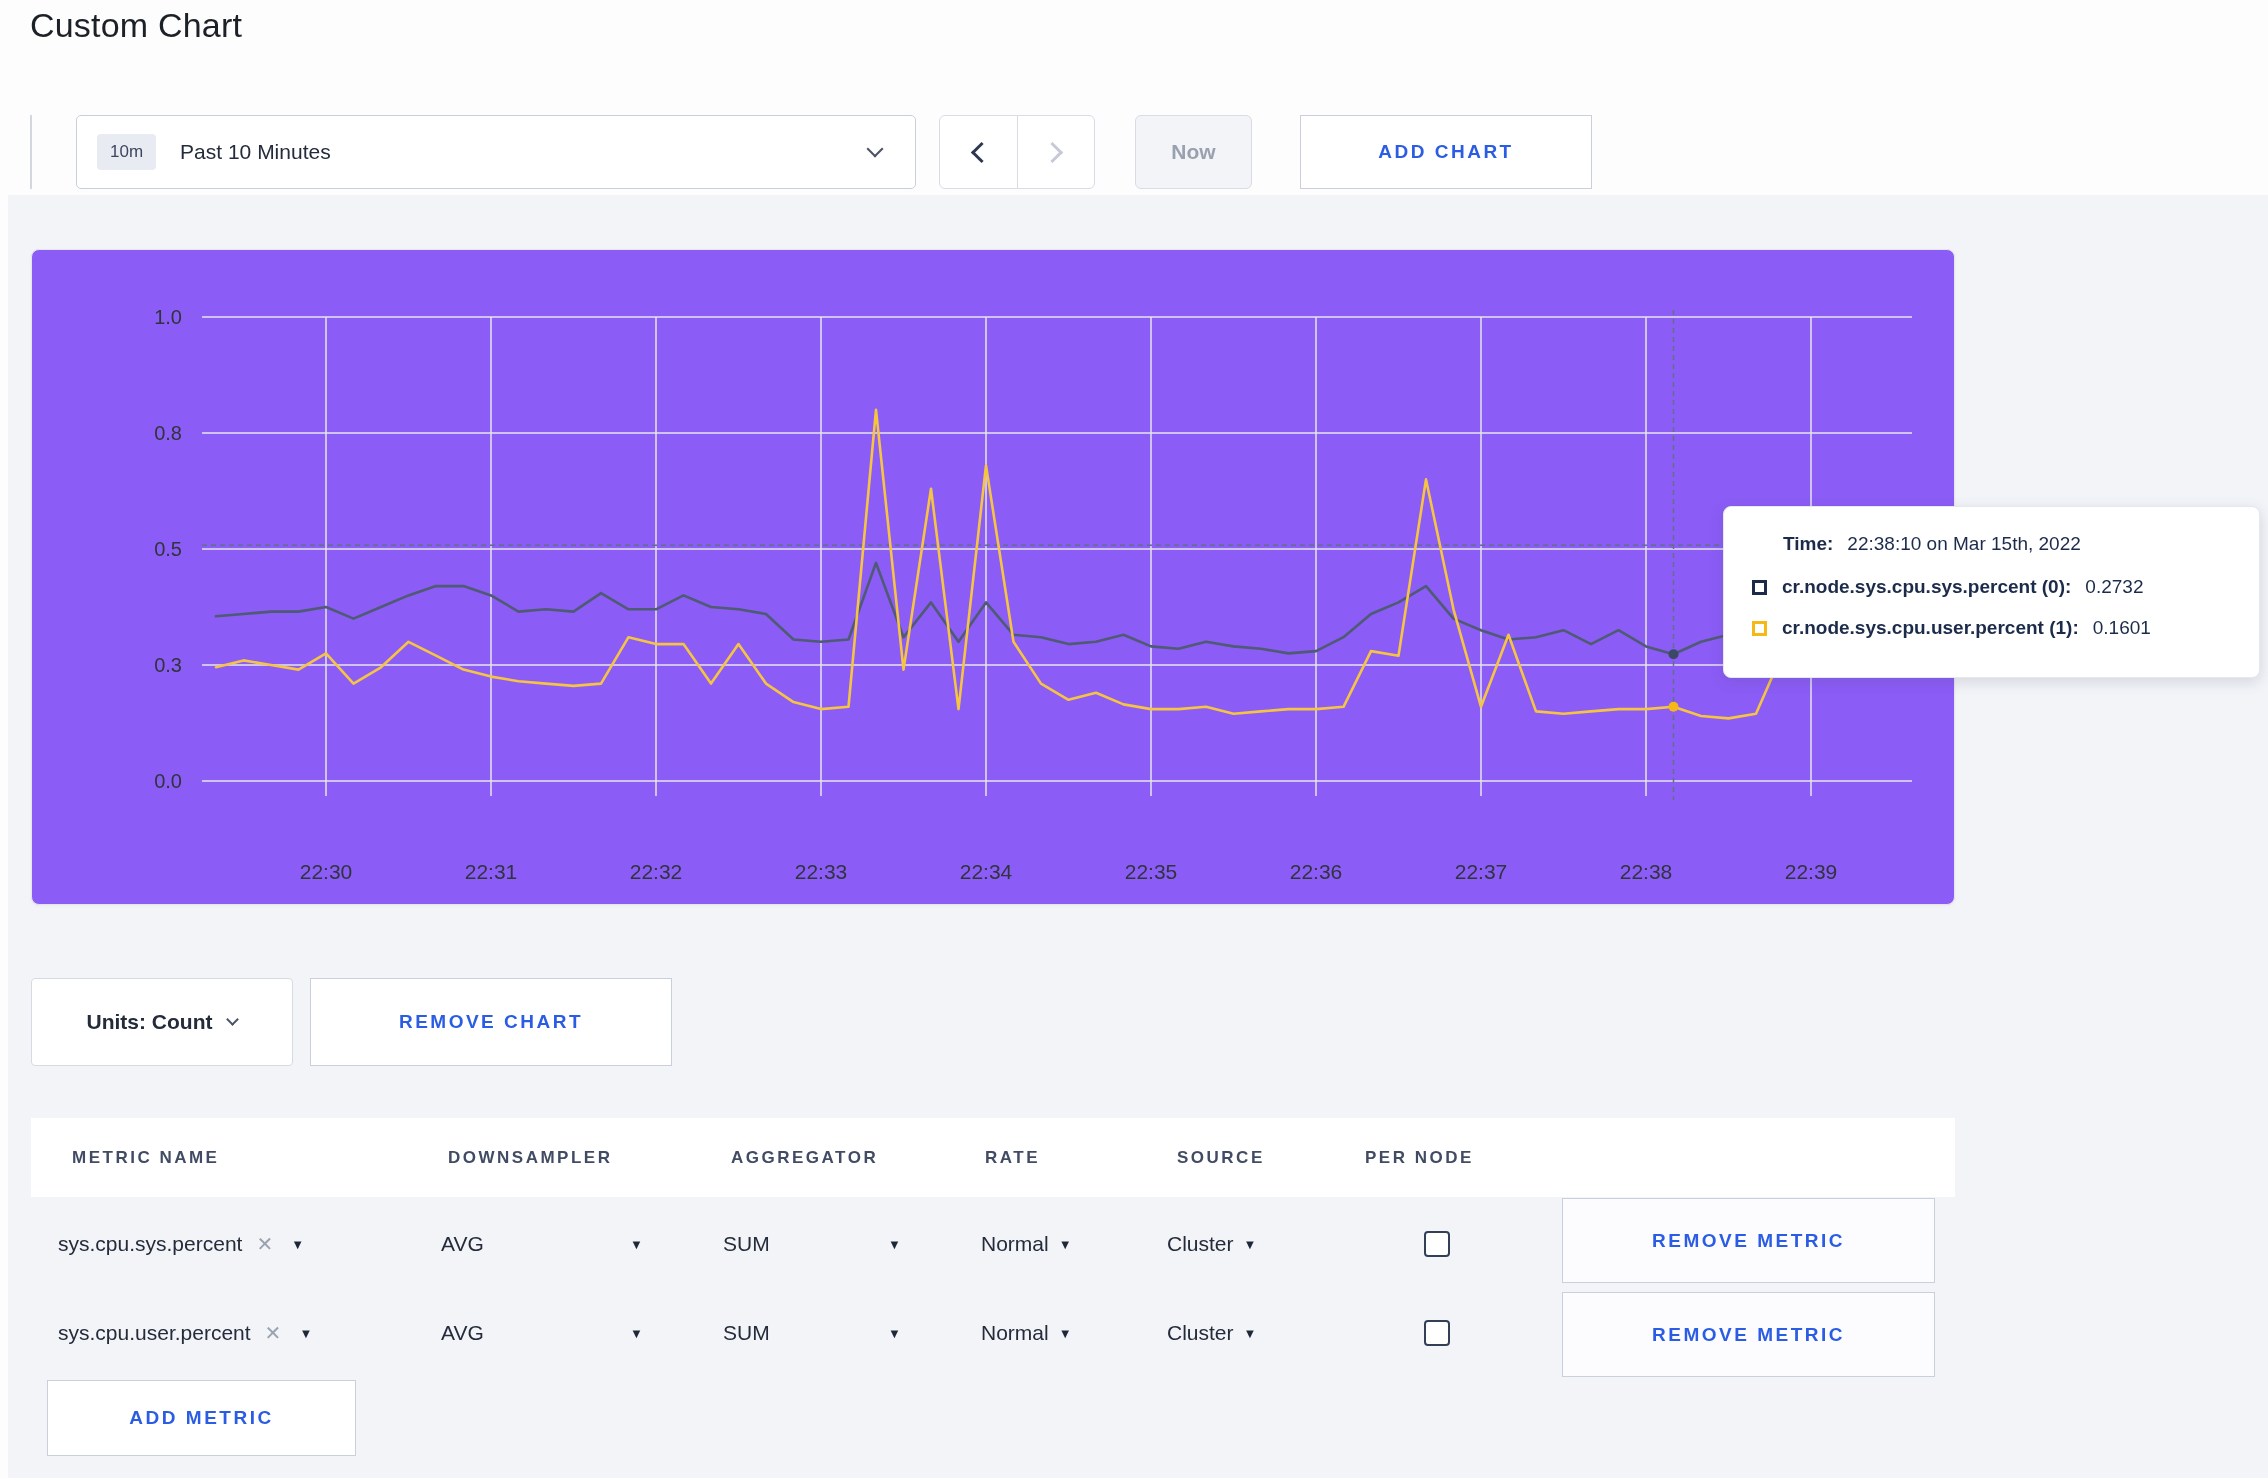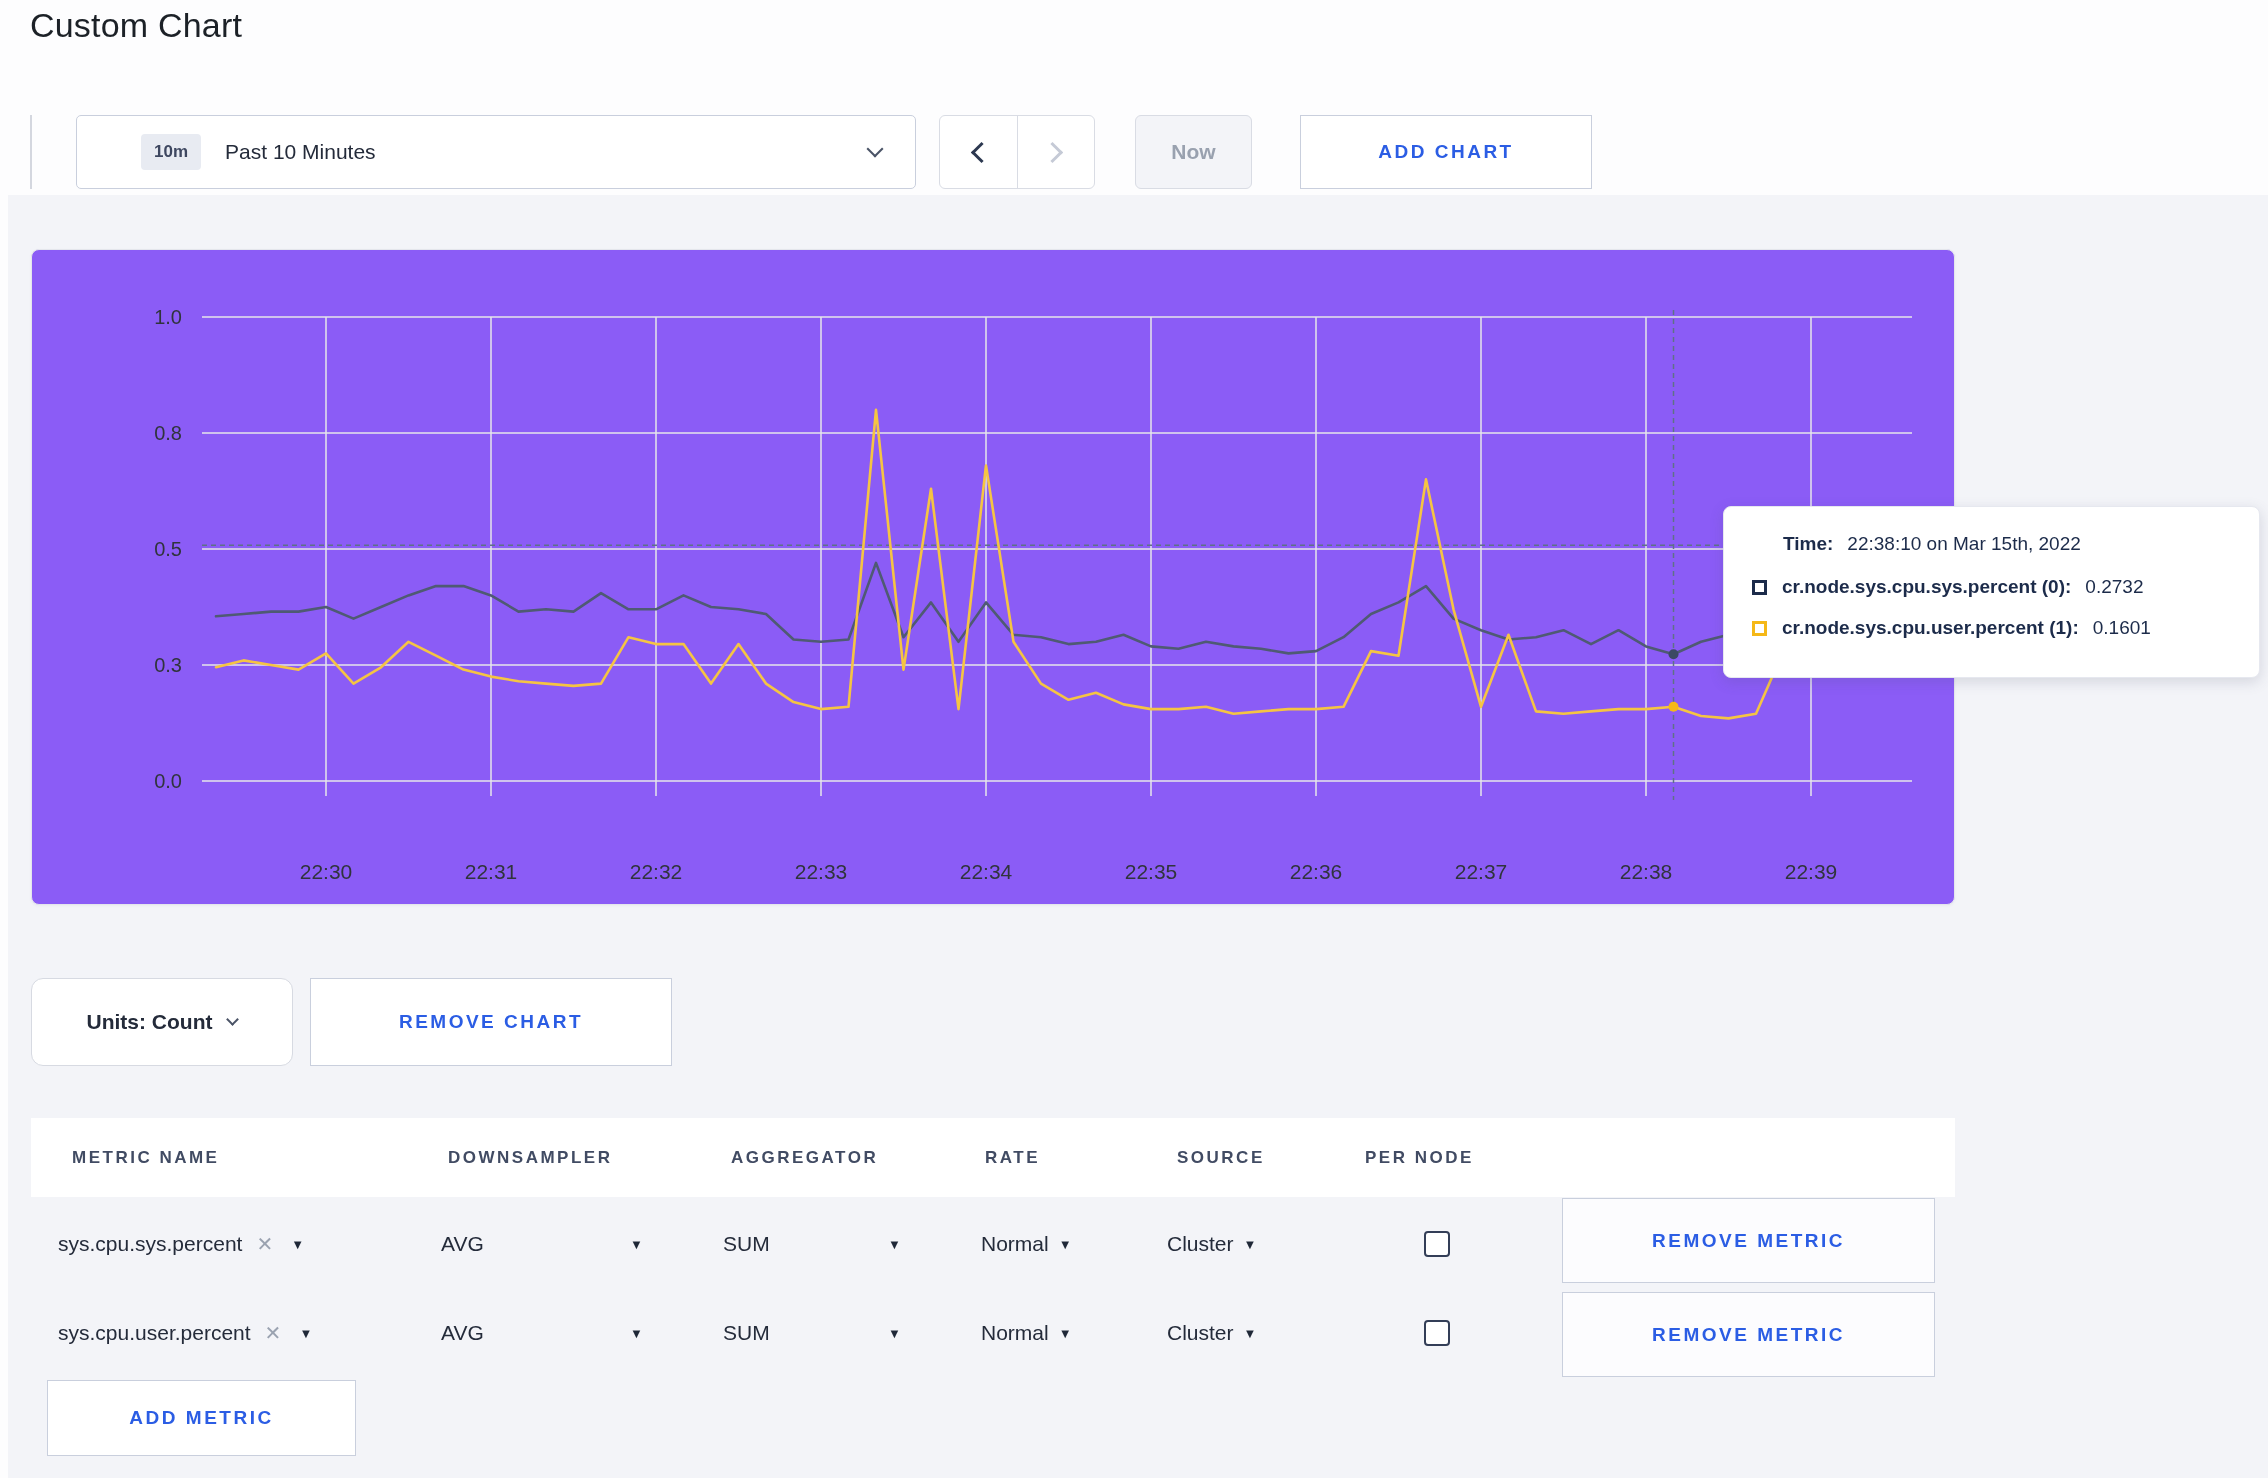--- a/index.html
+++ b/index.html
@@ -10,22 +10,22 @@
   html,body{width:2268px; height:1478px; overflow:hidden;}
   body{font-family:"Liberation Sans","DejaVu Sans",sans-serif; background:#fdfdfe; position:relative;}
 
   .page-title{position:absolute; left:30px; top:6px; font-size:34px; font-weight:500;
     color:#1c2127; letter-spacing:.2px;}
 
   
   .toolbar-accent{position:absolute; left:30px; top:115px; width:2px; height:74px; background:#d4d7df;}
   .time-select{position:absolute; left:76px; top:115px; width:840px; height:74px; background:#fff;
     border:1px solid #c9cfdd; border-radius:5px; display:flex; align-items:center; padding:0 34px 0 20px; cursor:pointer;}
-  .range-badge{background:#e8ebf2; border-radius:4px; font-size:17px; font-weight:700; color:#3e4760;
-    padding:8px 13px; margin-right:24px;margin-left:44px;}
+  .range-badge{background:#e8ebf2; border-radius:4px; font-size:17px; font-weight:400; color:#3e4760;
+    padding:8px 13px; margin-right:24px;}
   .range-label{font-size:21px; color:var(--text-dark);}
   .chev-down{width:12px; height:12px; border-right:2px solid #4a5366; border-bottom:2px solid #4a5366;
     transform:rotate(45deg); margin-left:auto; margin-top:-6px;}
   .nav-group{position:absolute; left:939px; top:115px; width:156px; height:74px; background:#fff;
     border:1px solid var(--border); border-radius:6px; display:flex;}
   .nav-half{flex:1; display:flex; align-items:center; justify-content:center; cursor:pointer;}
   .nav-half + .nav-half{border-left:1px solid var(--border);}
   .chev-left{width:15px; height:15px; border-left:3px solid #2c3850; border-bottom:3px solid #2c3850;
     transform:rotate(45deg); margin-left:6px;}
   .chev-right{width:15px; height:15px; border-left:3px solid #c5cad6; border-bottom:3px solid #c5cad6;
@@ -50,21 +50,21 @@
     border:1px solid #e6e8ef; border-radius:8px; box-shadow:0 4px 14px rgba(70,80,110,.18); z-index:5;
     padding:26px 24px 0 28px; color:var(--navy); font-size:19px;}
   .tt-time-row{margin-left:31px; margin-bottom:21px; white-space:nowrap;}
   .tt-label{font-weight:700; margin-right:14px;}
   .tt-row{display:flex; align-items:center; margin-bottom:19px; white-space:nowrap;}
   .tt-square{width:15px; height:15px; border:3px solid; margin-right:15px; flex:none;}
   .tt-name{font-weight:700; margin-right:14px;}
 
   
   .units-btn{position:absolute; left:31px; top:783px; width:262px; height:88px; background:#fff;
-    border:1px solid #d7dae2; border-radius:12px; display:flex; align-items:center; justify-content:center;
+    border:1px solid #d7dae2; border-radius:4px; display:flex; align-items:center; justify-content:center;
     gap:16px; font-size:21px; font-weight:700; color:var(--text-dark); cursor:pointer;text-align:center;}
   .chev-down-sm{width:9px; height:9px; border-right:2px solid #4a5366; border-bottom:2px solid #4a5366;
     transform:rotate(45deg); margin-top:-5px;}
   .remove-chart-btn{position:absolute; left:310px; top:783px; width:362px; height:88px;}
 
   
   .table-header-band{position:absolute; left:31px; top:923px; width:1924px; height:79px; background:#fff;}
   .th{position:absolute; top:0; height:79px; display:flex; align-items:center; font-size:17px;
     font-weight:700; letter-spacing:2.5px; color:var(--header-text);}
   .cell{position:absolute; height:36px; display:flex; align-items:center; font-size:21px; color:#242b3a;

